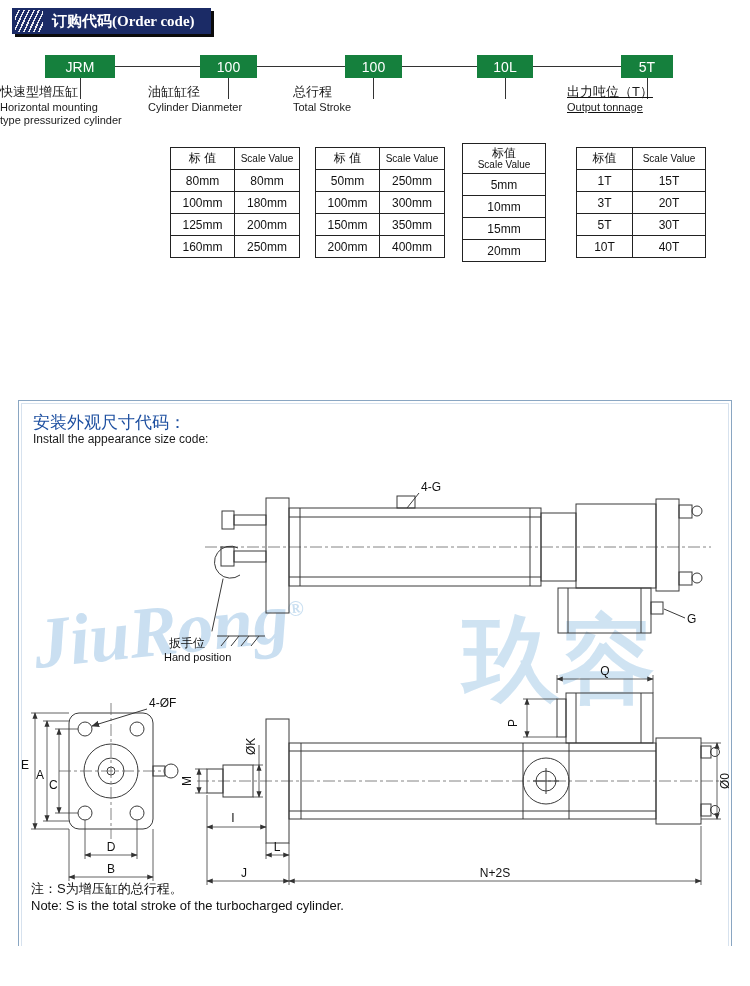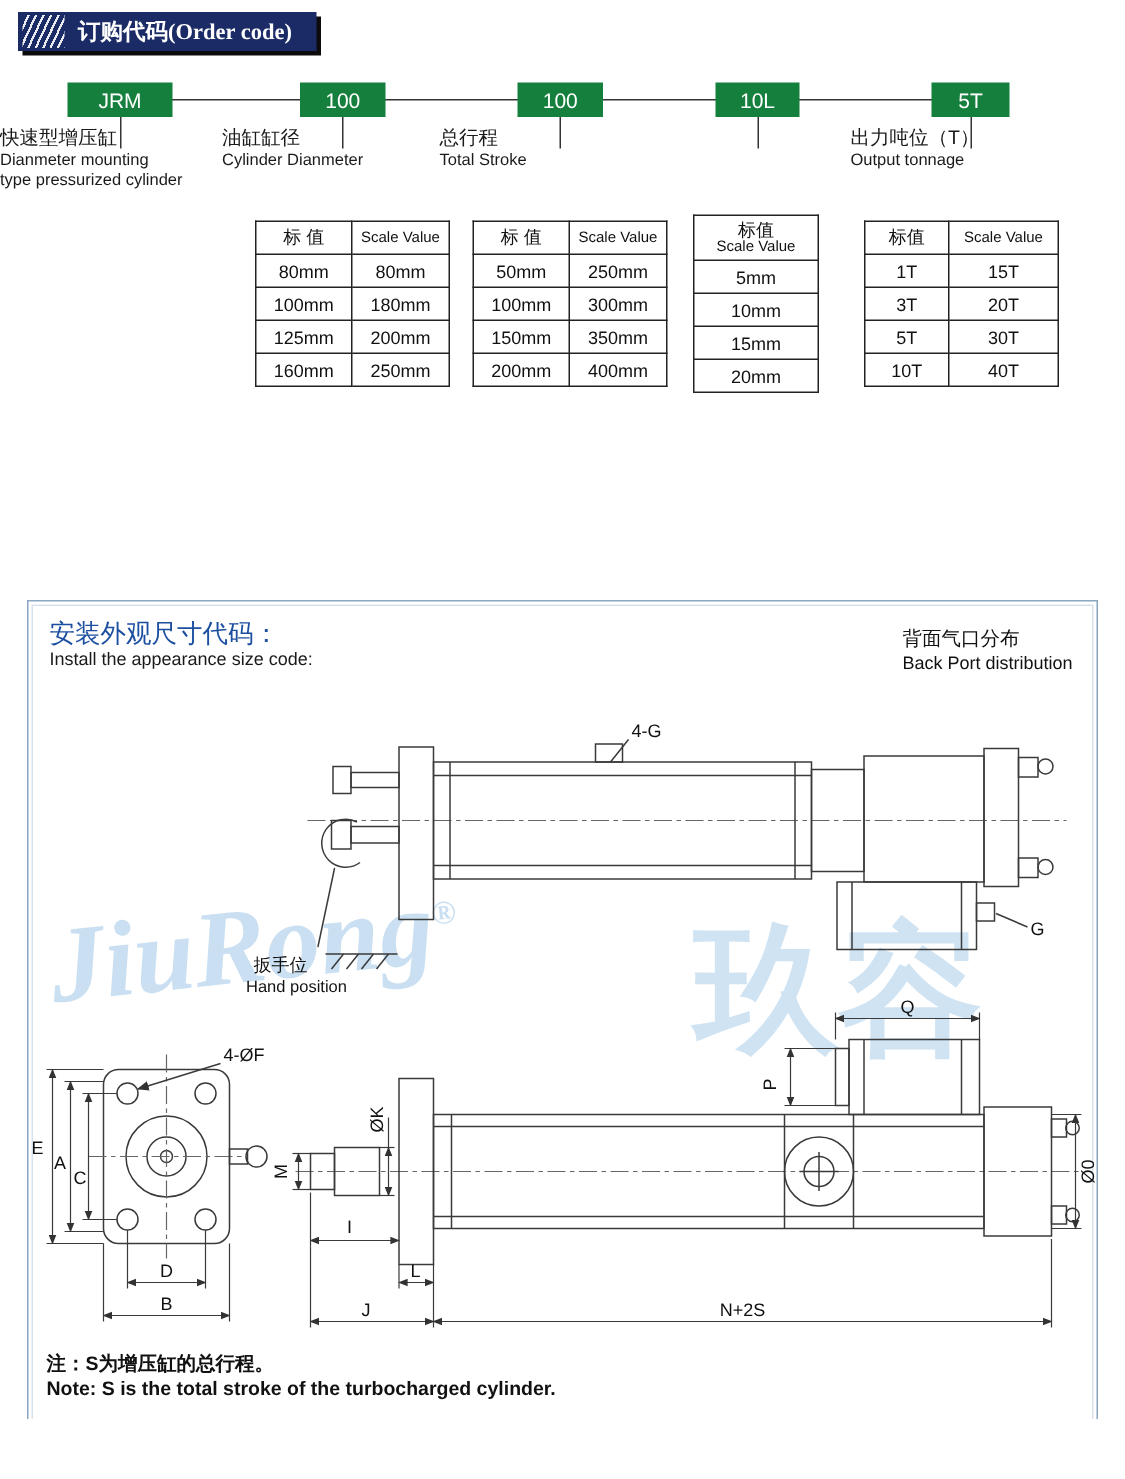--- a/index.html
+++ b/index.html
@@ -30,21 +30,21 @@
   .spec th.twoline { height:30px; line-height:1.05; }
 
   
   .install-box { position:absolute; left:18px; top:400px; width:714px; height:556px;
                  border:1px solid #8aa6c2; box-shadow:inset 0 0 0 2px #ffffff, inset 0 0 0 3px #d7e2ee; }
   .install-title-cn { position:absolute; left:14px; top:10px; font-size:17px; color:#1d4fa0; z-index:2; }
   .install-title-en { position:absolute; left:14px; top:31px; font-size:12px; color:#1a1a1a; z-index:2; }
   .backport { position:absolute; right:16px; top:16px; z-index:2; }
   .backport .cn { font-size:13px; }
   .backport .en { font-size:12px; }
-  .note { position:absolute; left:12px; top:500px; z-index:3; font-size:13px; line-height:1.3;font-weight:bold; }
+  .note { position:absolute; left:12px; top:480px; z-index:3; font-size:13px; line-height:1.3; }
 
   
   .wm-latin { position:absolute; left:14px; top:188px; z-index:0; color:#bdd8ee; opacity:.8;
               font-family:"Liberation Serif","DejaVu Serif",serif; font-style:italic; font-weight:bold;
               font-size:72px; transform:rotate(-6deg); white-space:nowrap; }
   .wm-reg { font-size:22px; vertical-align:super; }
   .wm-cn { position:absolute; left:444px; top:196px; z-index:0; color:#c4ddf0; opacity:.8;
            font-weight:bold; font-size:96px; white-space:nowrap; }
 
   
@@ -73,32 +73,32 @@
   <div class="code-box" style="left:477px; width:56px;">10L</div>
   <div class="code-box" style="left:621px; width:52px;">5T</div>
   <div class="code-vline" style="left:80px;"></div>
   <div class="code-vline" style="left:228px;"></div>
   <div class="code-vline" style="left:373px;"></div>
   <div class="code-vline" style="left:505px;"></div>
   <div class="code-vline" style="left:647px;"></div>
 
   <div class="group" style="left:0px; width:160px;">
     <div class="cn">快速型增压缸</div>
-    <div class="en">Dianmeter mounting</div>
+    <div class="en">Horizontal mounting</div>
     <div class="en">type pressurized cylinder</div>
   </div>
   <div class="group" style="left:293px; width:160px;">
     <div class="cn">总行程</div>
     <div class="en">Total Stroke</div>
   </div>
   <div class="group" style="left:148px; width:160px;">
     <div class="cn">油缸缸径</div>
     <div class="en">Cylinder Dianmeter</div>
   </div>
-  <div class="group" style="left:567px; width:160px;">
+  <div class="group" style="left:567px; width:160px;text-decoration:underline;">
     <div class="cn">出力吨位（T）</div>
     <div class="en">Output tonnage</div>
   </div>
 
   <table class="spec" style="left:170px; top:147px; width:130px;">
     <colgroup>
         <col style="width:64px">
         <col>
       </colgroup>
     <tbody>
@@ -202,24 +202,20 @@
       <tr>
           <td>10T</td>
           <td>40T</td>
         </tr>
     </tbody>
   </table>
 
   <div class="install-box">
     <div class="install-title-cn">安装外观尺寸代码：</div>
     <div class="install-title-en">Install the appearance size code:</div>
-    <div class="backport">
-      <div class="cn">背面气口分布</div>
-      <div class="en">Back Port distribution</div>
-    </div>
 
     <div class="wm-latin">
       <span>JiuRong</span><span class="wm-reg">®</span>
     </div>
     <div class="wm-cn">玖容</div>
 
     <svg class="drawing" width="712" height="512" viewBox="0 0 712 512">
       <defs>
         <marker id="ar" viewBox="0 0 10 10" refX="9" refY="5" markerWidth="8" markerHeight="8" orient="auto-start-reverse">
           <path d="M0,1 L10,5 L0,9 z" fill="#333"></path>

